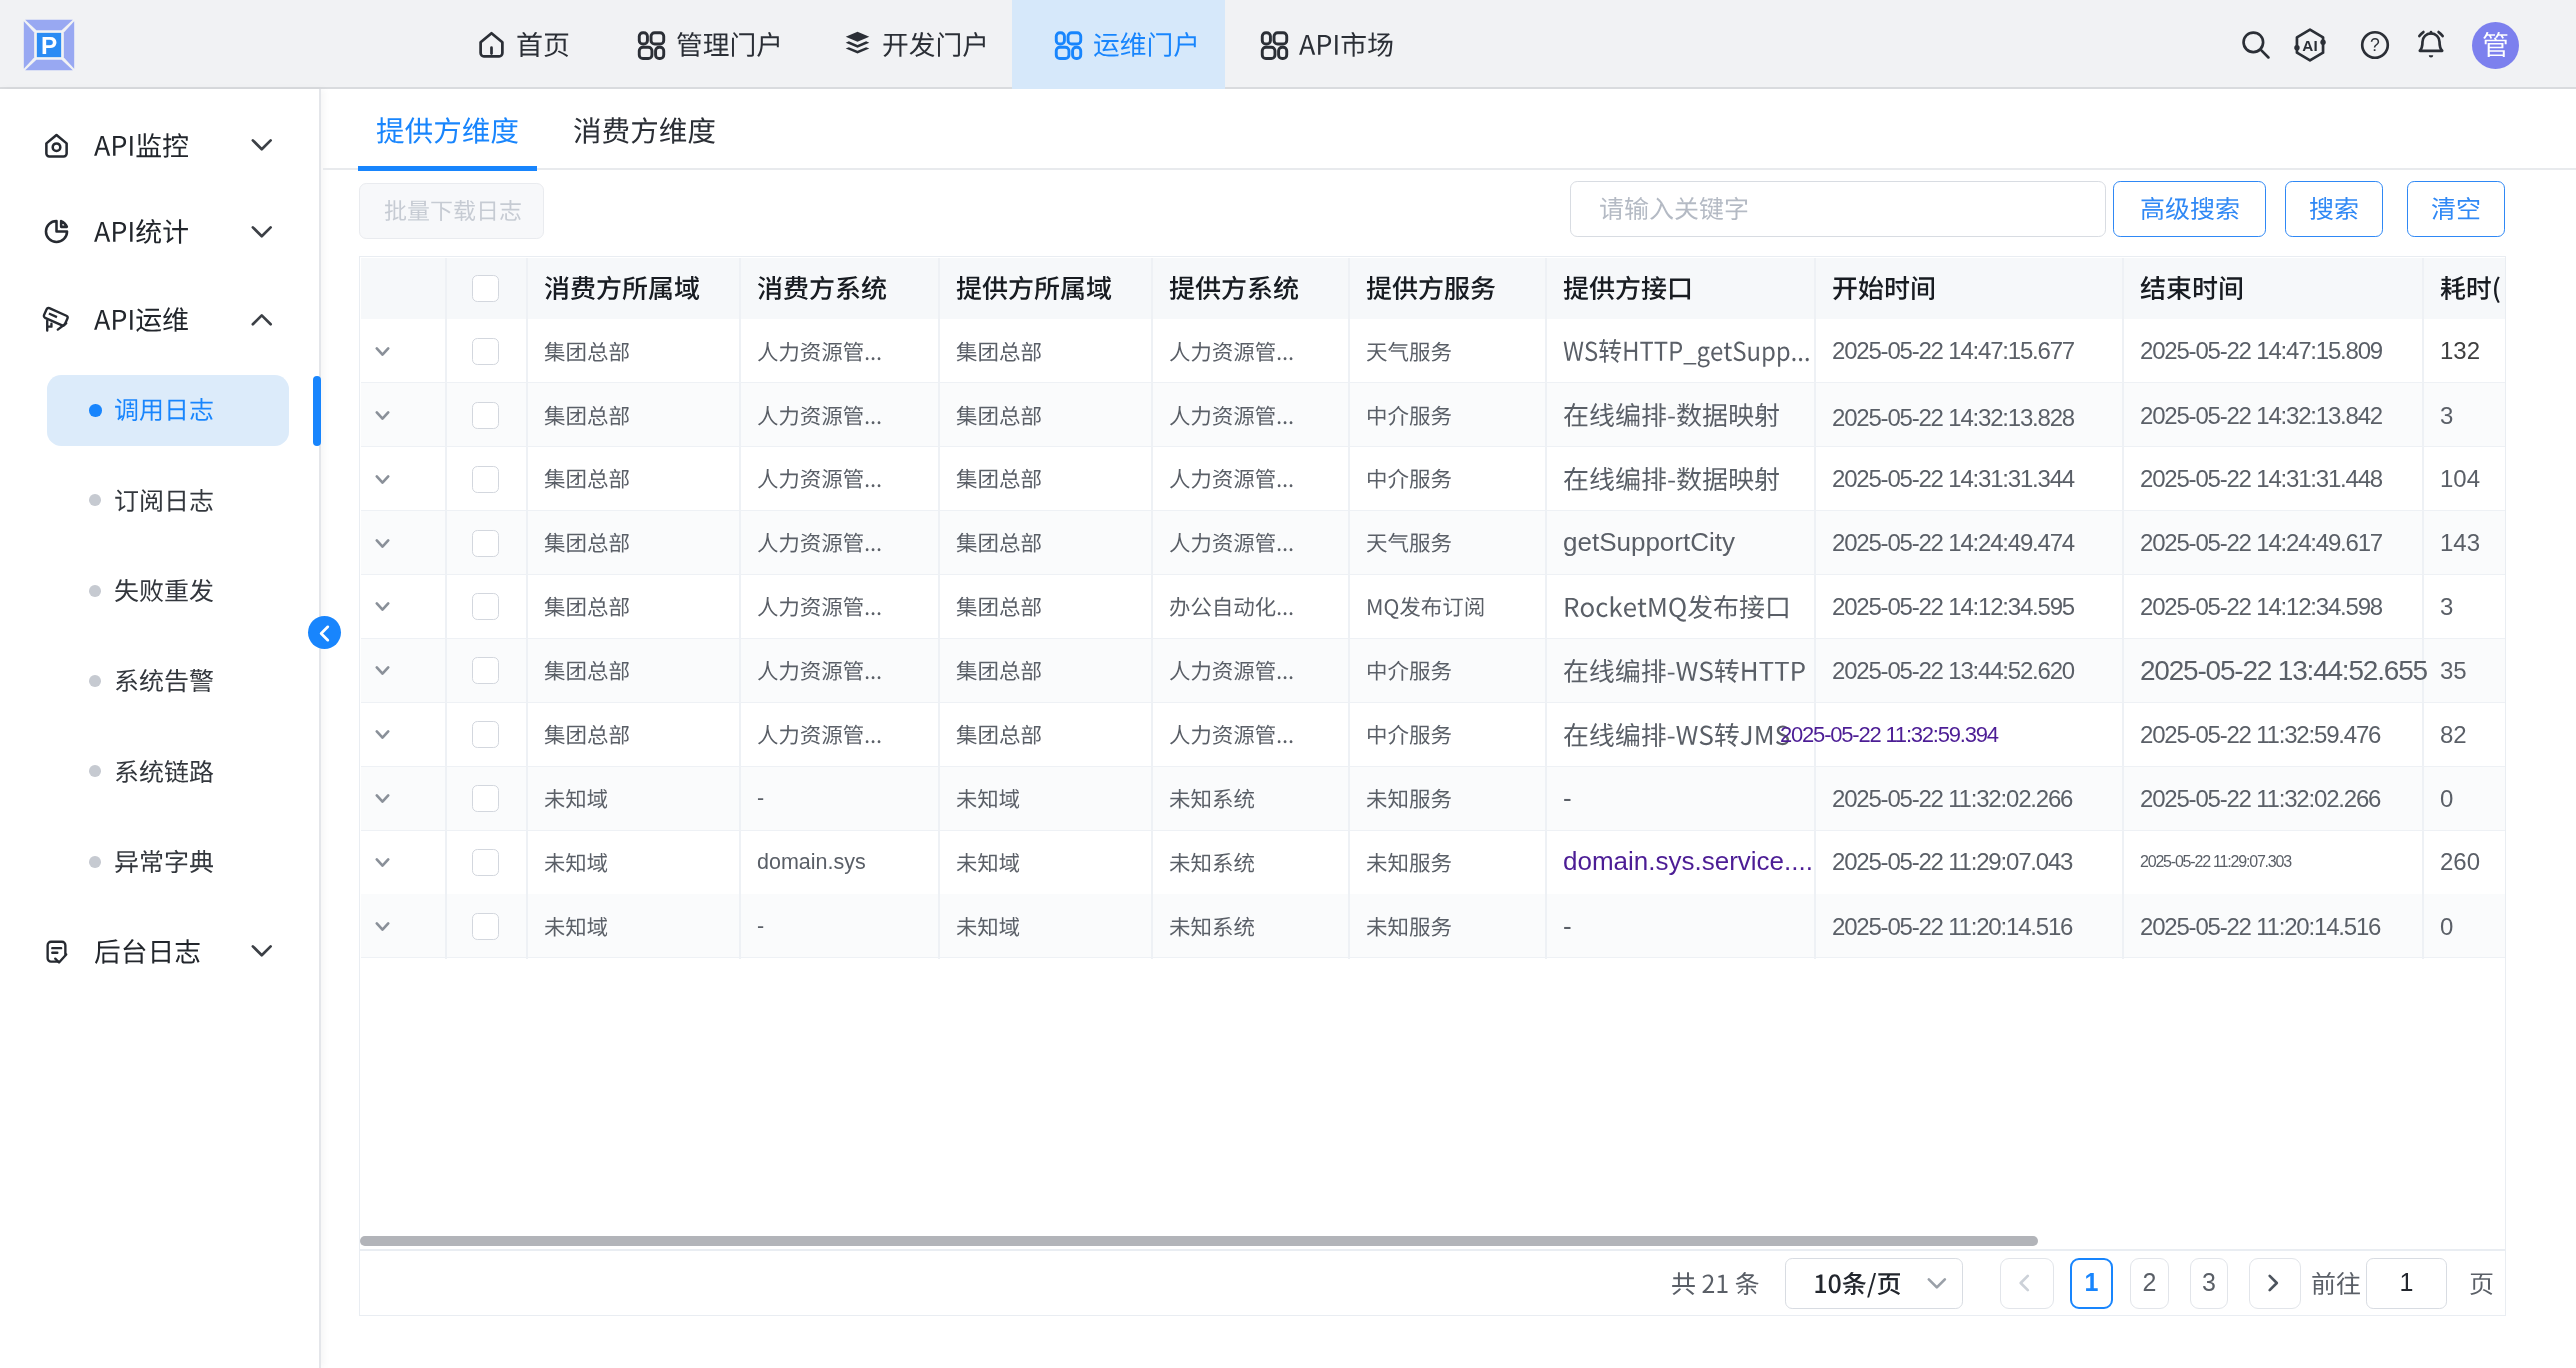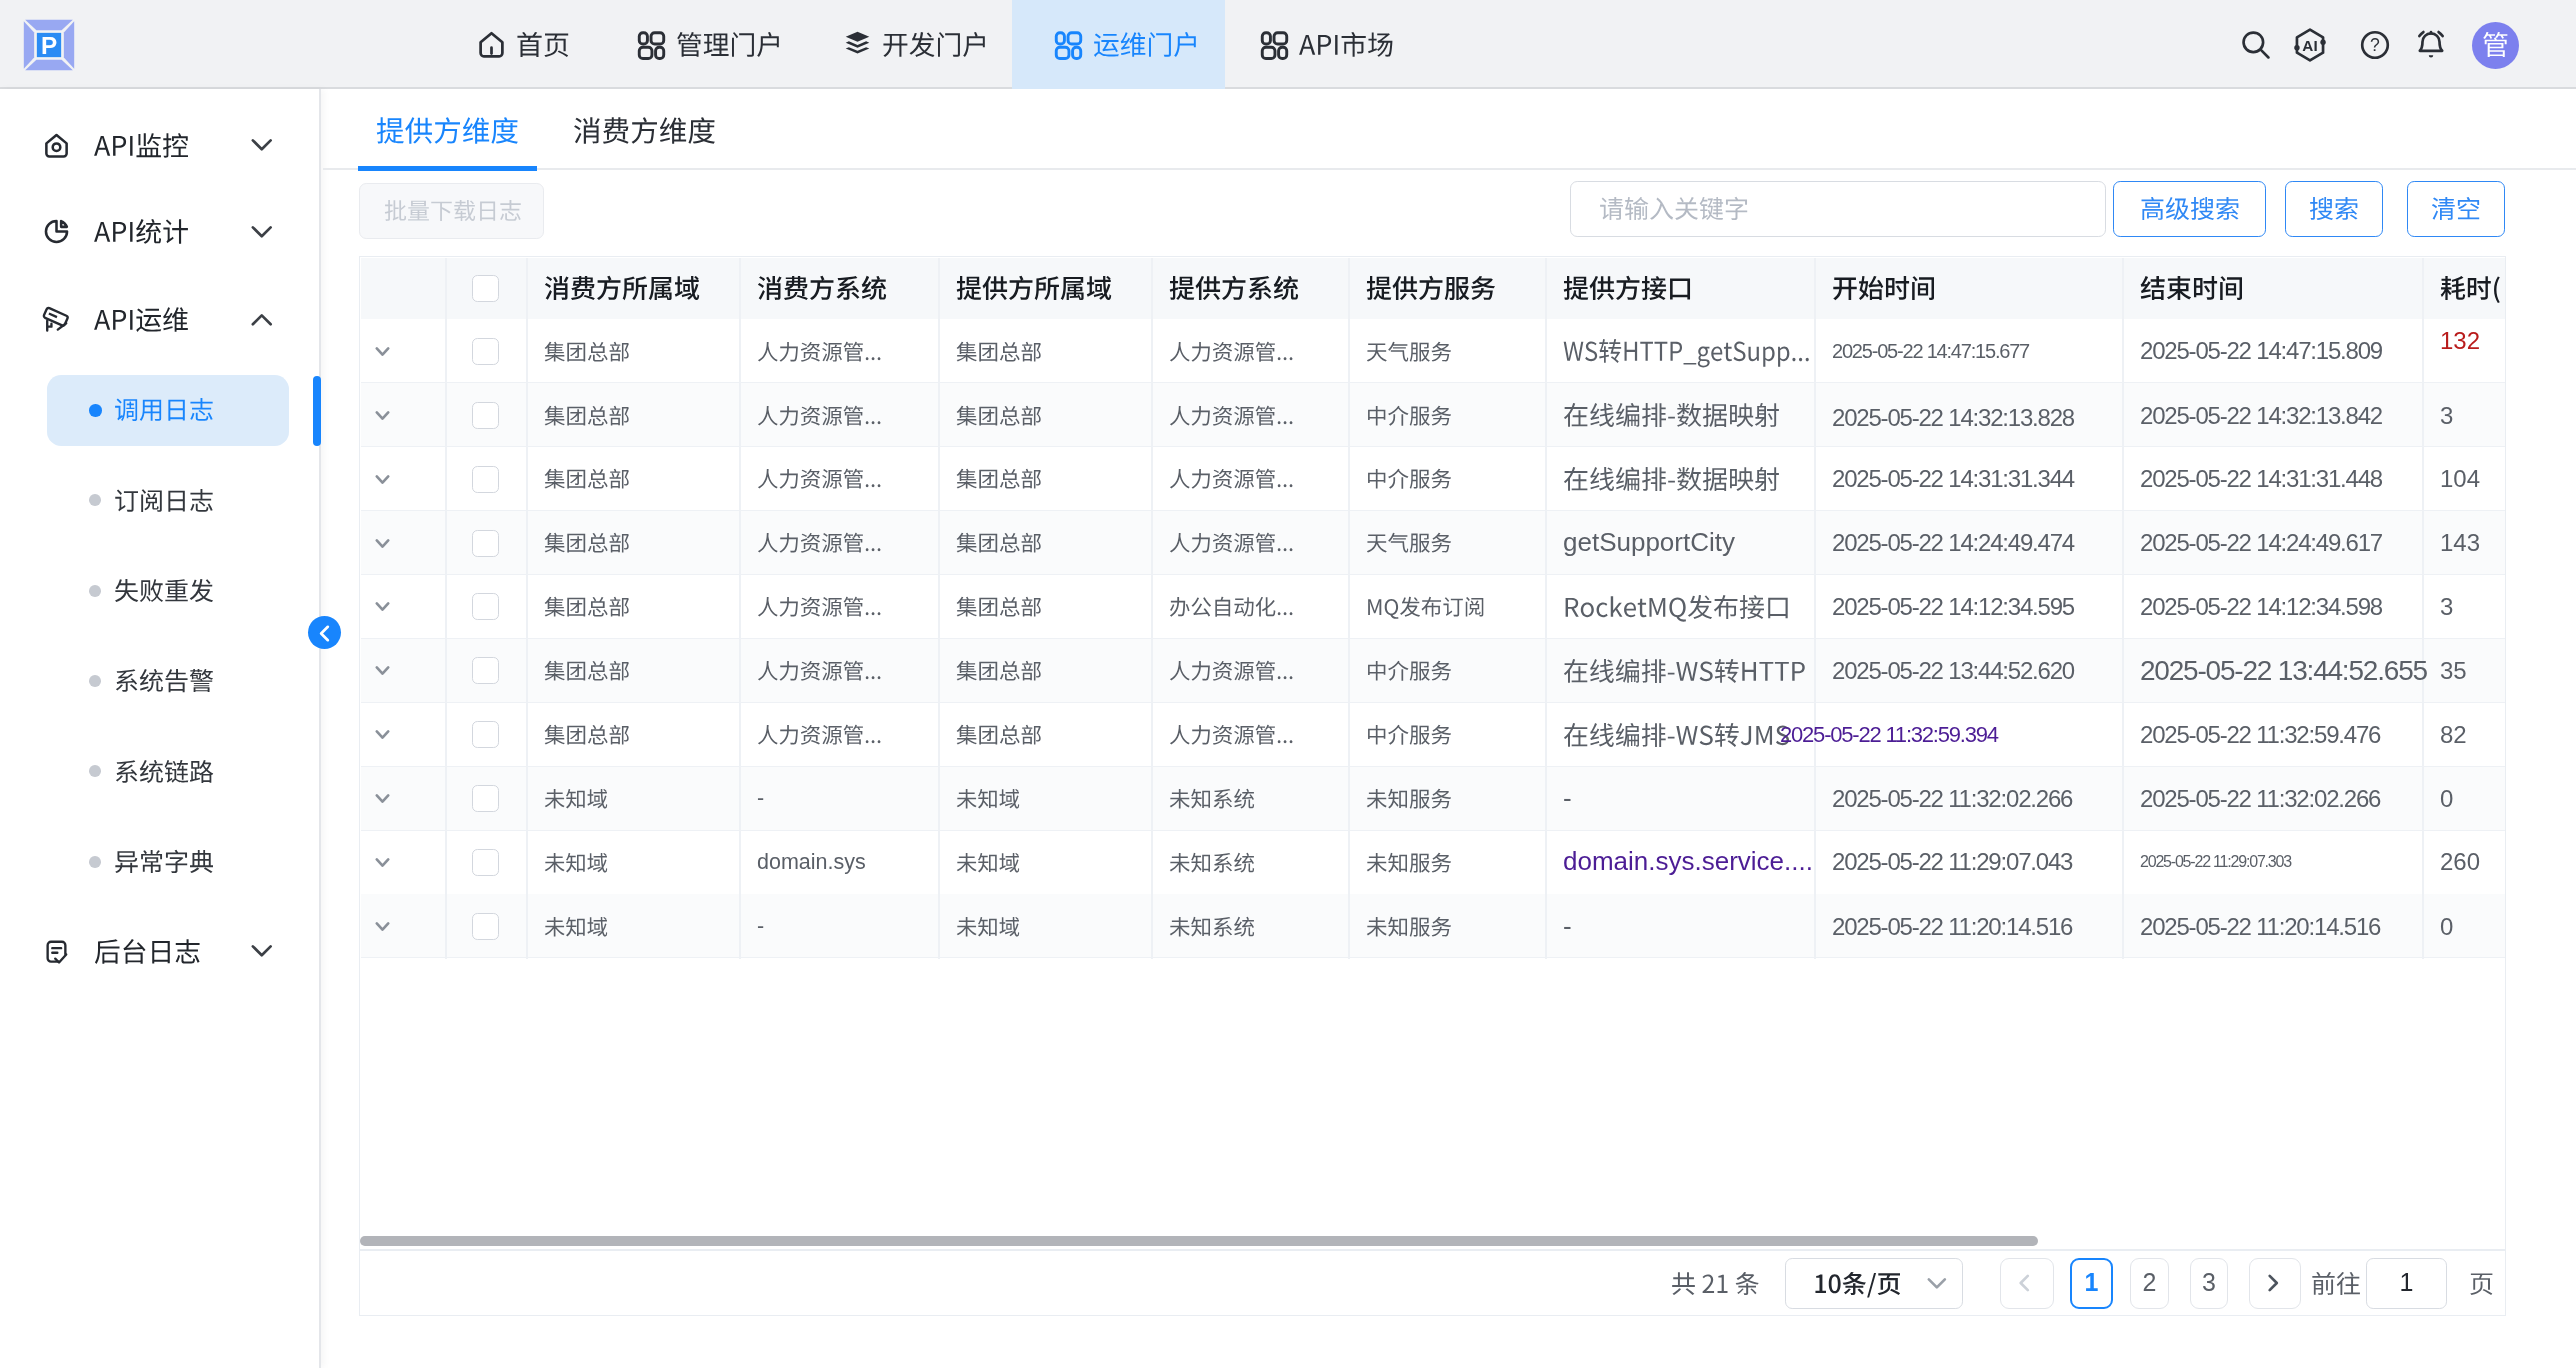--- a/index.html
+++ b/index.html
@@ -316,23 +316,23 @@
       <use href="#t33" fill="#5a5f67"></use>
     </svg>
 <svg class="tx" style="left:1366px;top:341px" width="86" height="21.5" viewBox="0 0 96 24">
       <use href="#t34" fill="#5a5f67"></use>
     </svg>
 <svg class="tx" style="left:1563px;top:338px" width="248" height="26" viewBox="0 0 277 29">
       <g transform="scale(0.92 1)">
         <use href="#t35" fill="#5a5f67"></use>
       </g>
     </svg>
-<div class="abs dt" style="left:1832px;top:337px;height:28px;line-height:28px;font-size:20px;color:#5a5f67">2025-05-22 14:47:15.677</div>
+<div class="abs dt" style="left:1832px;top:337px;height:28px;line-height:28px;font-size:24px;color:#5a5f67">2025-05-22 14:47:15.677</div>
 <div class="abs dt" style="left:2140px;top:337px;height:28px;line-height:28px;font-size:24px;color:#5a5f67">2025-05-22 14:47:15.809</div>
-<div class="abs " style="left:2440px;top:327px;height:28px;line-height:28px;font-size:24px;color:#b91c1c">132</div>
+<div class="abs " style="left:2440px;top:337px;height:28px;line-height:28px;font-size:24px;color:#404040">132</div>
 <svg class="ic" style="left:375px;top:411px" width="15" height="9" viewBox="0 0 17 10" fill="none" stroke="#8a9099" stroke-width="3" stroke-linecap="round" stroke-linejoin="round">
       <path d="M2 1.5 L8.5 8.5 L15 1.5"></path>
     </svg>
 <div class="abs" style="left:472px;top:402px;width:27px;height:27px;background:#fff;border:1.8px solid #d3d7de;border-radius:5.4px"></div>
 <svg class="tx" style="left:544px;top:405px" width="86" height="21.5" viewBox="0 0 96 24">
       <use href="#t32" fill="#5a5f67"></use>
     </svg>
 <svg class="tx" style="left:757px;top:405px" width="125" height="21.5" viewBox="0 0 140 24">
       <use href="#t33" fill="#5a5f67"></use>
     </svg>

